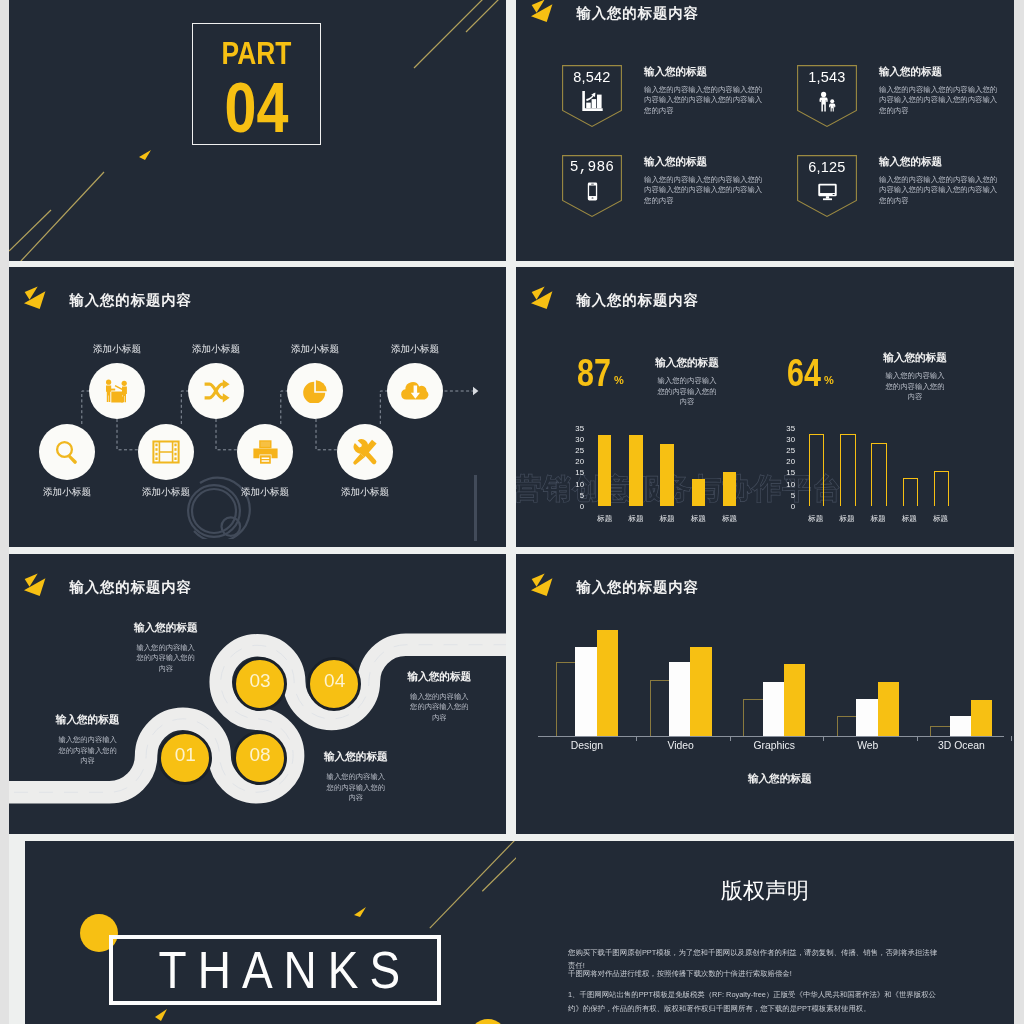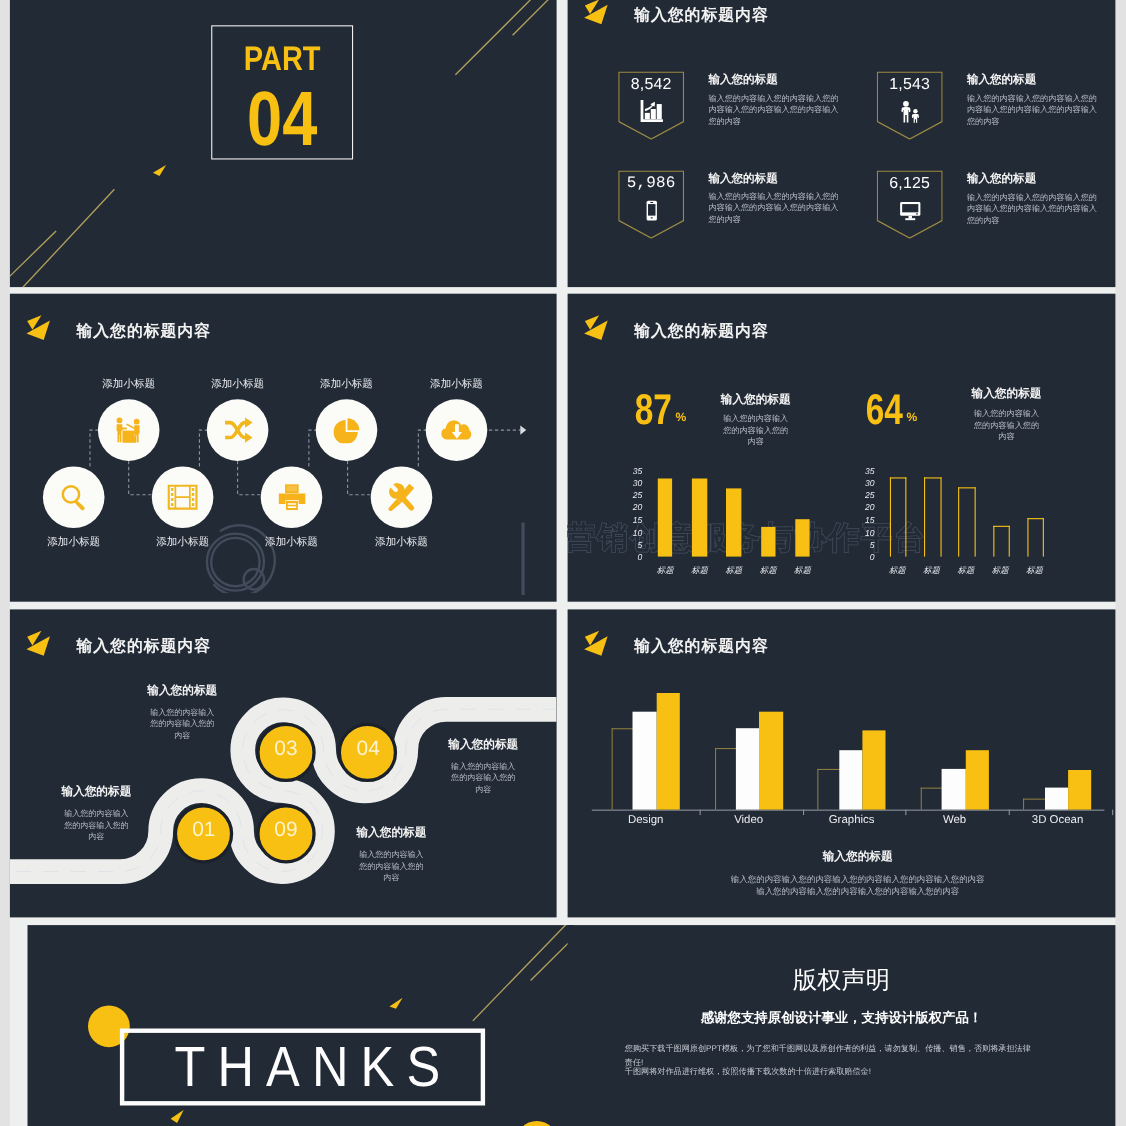--- a/index.html
+++ b/index.html
@@ -49,21 +49,21 @@
   #s3 .lbl.above{top:-20px;}
   #s3 .lbl.below{top:62px;}
   
   #s4 .s4-blk{position:absolute;top:0;width:200px;height:70px;}
   #s4 .s4-pct{position:absolute;left:-1px;top:86px;font-size:39px;font-weight:bold;color:#f7c013;line-height:1;letter-spacing:0px;transform:scaleX(0.78);transform-origin:left top;}
   #s4 .s4-unit{position:absolute;left:36px;top:107px;font-size:11px;color:#f7c013;font-weight:bold;}
   #s4 .s4-txt{position:absolute;left:55px;top:89px;width:108px;text-align:center;}
   #s4 .s4-blk2 .s4-txt{left:73px;top:84px;}
   #s4 .s4-h{font-size:10.6px;font-weight:bold;color:#f2f2f2;margin-bottom:6px;}
   #s4 .s4-b{font-size:7.4px;line-height:1.45;color:#b9bec8;width:61px;margin:0 auto;}
-  #s4 .s4-chart{position:absolute;top:150px;width:210px;height:110px;font-style:italic;}
+  #s4 .s4-chart{position:absolute;top:150px;width:210px;height:110px;}
   #s4 .s4-ax{position:absolute;left:34px;top:0;font-size:7.8px;color:#eceef1;text-align:right;width:16px;}
   #s4 .s4-bar{position:absolute;bottom:21px;width:13.4px;}
   #s4 .s4-blabel{position:absolute;bottom:3px;font-size:7.6px;color:#eceef1;width:26px;text-align:center;}
   
   #s5 .s5-road{position:absolute;left:0;top:0;}
   #s5 .s5-node{position:absolute;width:48px;height:48px;border-radius:50%;background:#f7c013;border:3.5px solid #1a212b;
                display:flex;align-items:center;justify-content:center;font-size:19px;color:#fdf3cf;line-height:0.72;text-indent:1px;}
   #s5 .s5-node span{position:relative;top:-3px;}
   #s5 .s5-cap{position:absolute;width:100px;text-align:center;}
   #s5 .s5-h{font-size:10.6px;font-weight:bold;color:#f2f2f2;margin-bottom:8px;}
@@ -413,21 +413,21 @@
   </svg>
   <div class="stitle">输入您的标题内容</div>
   <svg class="s5-road" width="497" height="280" viewBox="0 0 497 280">
     <path id="roadline" d="M -20 238.3 H 100.3 A 36.75 36.75 0 0 0 137.1 201.6 A 36.75 36.75 0 0 1 210.6 201.6 A 36.75 36.75 0 1 0 248.5 164.8 A 36.75 36.75 0 1 1 285.2 127.6 A 36.75 36.75 0 0 0 359.9 127.6 A 36.75 36.75 0 0 1 396.7 90.8 H 520" fill="none" stroke="#ededec" stroke-width="22.5" stroke-linecap="butt"></path>
     <path d="M -20 238.3 H 100.3 A 36.75 36.75 0 0 0 137.1 201.6 A 36.75 36.75 0 0 1 210.6 201.6 A 36.75 36.75 0 1 0 248.5 164.8 A 36.75 36.75 0 1 1 285.2 127.6 A 36.75 36.75 0 0 0 359.9 127.6 A 36.75 36.75 0 0 1 396.7 90.8 H 520" fill="none" stroke="#dfe2e6" stroke-width="0.9" stroke-dasharray="14 11"></path>
   </svg>
   <div class="s5-node" style="left:148.8px;top:176.6px;">
     <span>01</span>
     </div>
   <div class="s5-node" style="left:223.5px;top:176.6px;">
-    <span>09</span>
+    <span>08</span>
     </div>
   <div class="s5-node" style="left:223.5px;top:102.6px;">
     <span>03</span>
     </div>
   <div class="s5-node" style="left:298.2px;top:102.6px;">
     <span>04</span>
     </div>
   <div class="s5-cap" style="left:28.6px;top:159px;">
     <div class="s5-h">输入您的标题</div>
     <div class="s5-b">输入您的内容输入您的内容输入您的内容</div>
@@ -474,21 +474,20 @@
       <div class="s6-tick" style="left: 401px;"></div>
       <div class="s6-glabel" style="left: 308.7px; width: 86.2px;">Web</div>
       <div class="s6-bar" style="height: 9.08px; left: 414.3px; width: 19.5px; border-left: 1px solid rgb(138, 122, 62); border-top: 1px solid rgb(138, 122, 62); border-right: 1px solid rgb(138, 122, 62);"></div>
       <div class="s6-bar" style="height: 19.295px; left: 433.8px; width: 21.4px; background: rgb(253, 253, 253);"></div>
       <div class="s6-bar" style="height: 35.185px; left: 455.2px; width: 21.3px; background: rgb(247, 192, 19);"></div>
       <div class="s6-tick" style="left: 494.6px;"></div>
       <div class="s6-glabel" style="left: 402.3px; width: 86.2px;">3D Ocean</div>
     </div>
   <div class="s6-cap">
     <div class="s6-h">输入您的标题</div>
-    <div class="s6-b">输入您的内容输入您的内容输入您的内容输入您的内容输入您的内容输入您的内容输入您的内容输入您的内容输入您的内容</div>
   </div>
 </div>
 <div class="slide" id="s7">
   <svg class="deco" width="497" height="183" viewBox="0 0 497 183">
     <g stroke="#b3a25c" stroke-width="1.2" fill="none">
       <line x1="404.8" y1="87.1" x2="490" y2="-1"></line>
       <line x1="457.3" y1="50.3" x2="499" y2="9"></line>
     </g>
   </svg>
   <div class="s7-dot" style="left:55px;top:73px;"></div>
@@ -499,16 +498,16 @@
   <svg class="s7-tri" style="left:130px;top:168px;" width="13" height="15" viewBox="0 0 13 15">
     <path d="M12 0 L0 8 L6 12 Z" fill="#f7c013"></path>
   </svg>
   <div class="s7-box">
     <div class="s7-txt">THANKS</div>
   </div>
 </div>
 
 <div class="slide" id="s8">
   <div class="s8-title">版权声明</div>
-  <div class="s8-sub">感谢您支持原创设计事业，支持设计版权产品！</div>
   <div class="s8-p" style="top:126.3px;">千图网将对作品进行维权，按照传播下载次数的十倍进行索取赔偿金!</div>
   <div class="s8-p" style="top:105px;">您购买下载千图网原创PPT模板，为了您和千图网以及原创作者的利益，请勿复制、传播、销售，否则将承担法律责任!</div>
+  <div class="s8-p" style="top:147.3px;">1、千图网网站出售的PPT模板是免版税类（RF: Royalty-free）正版受《中华人民共和国著作法》和《世界版权公约》的保护，作品的所有权、版权和著作权归千图网所有，您下载的是PPT模板素材使用权。</div>
 </div>
 
 </body></html>

